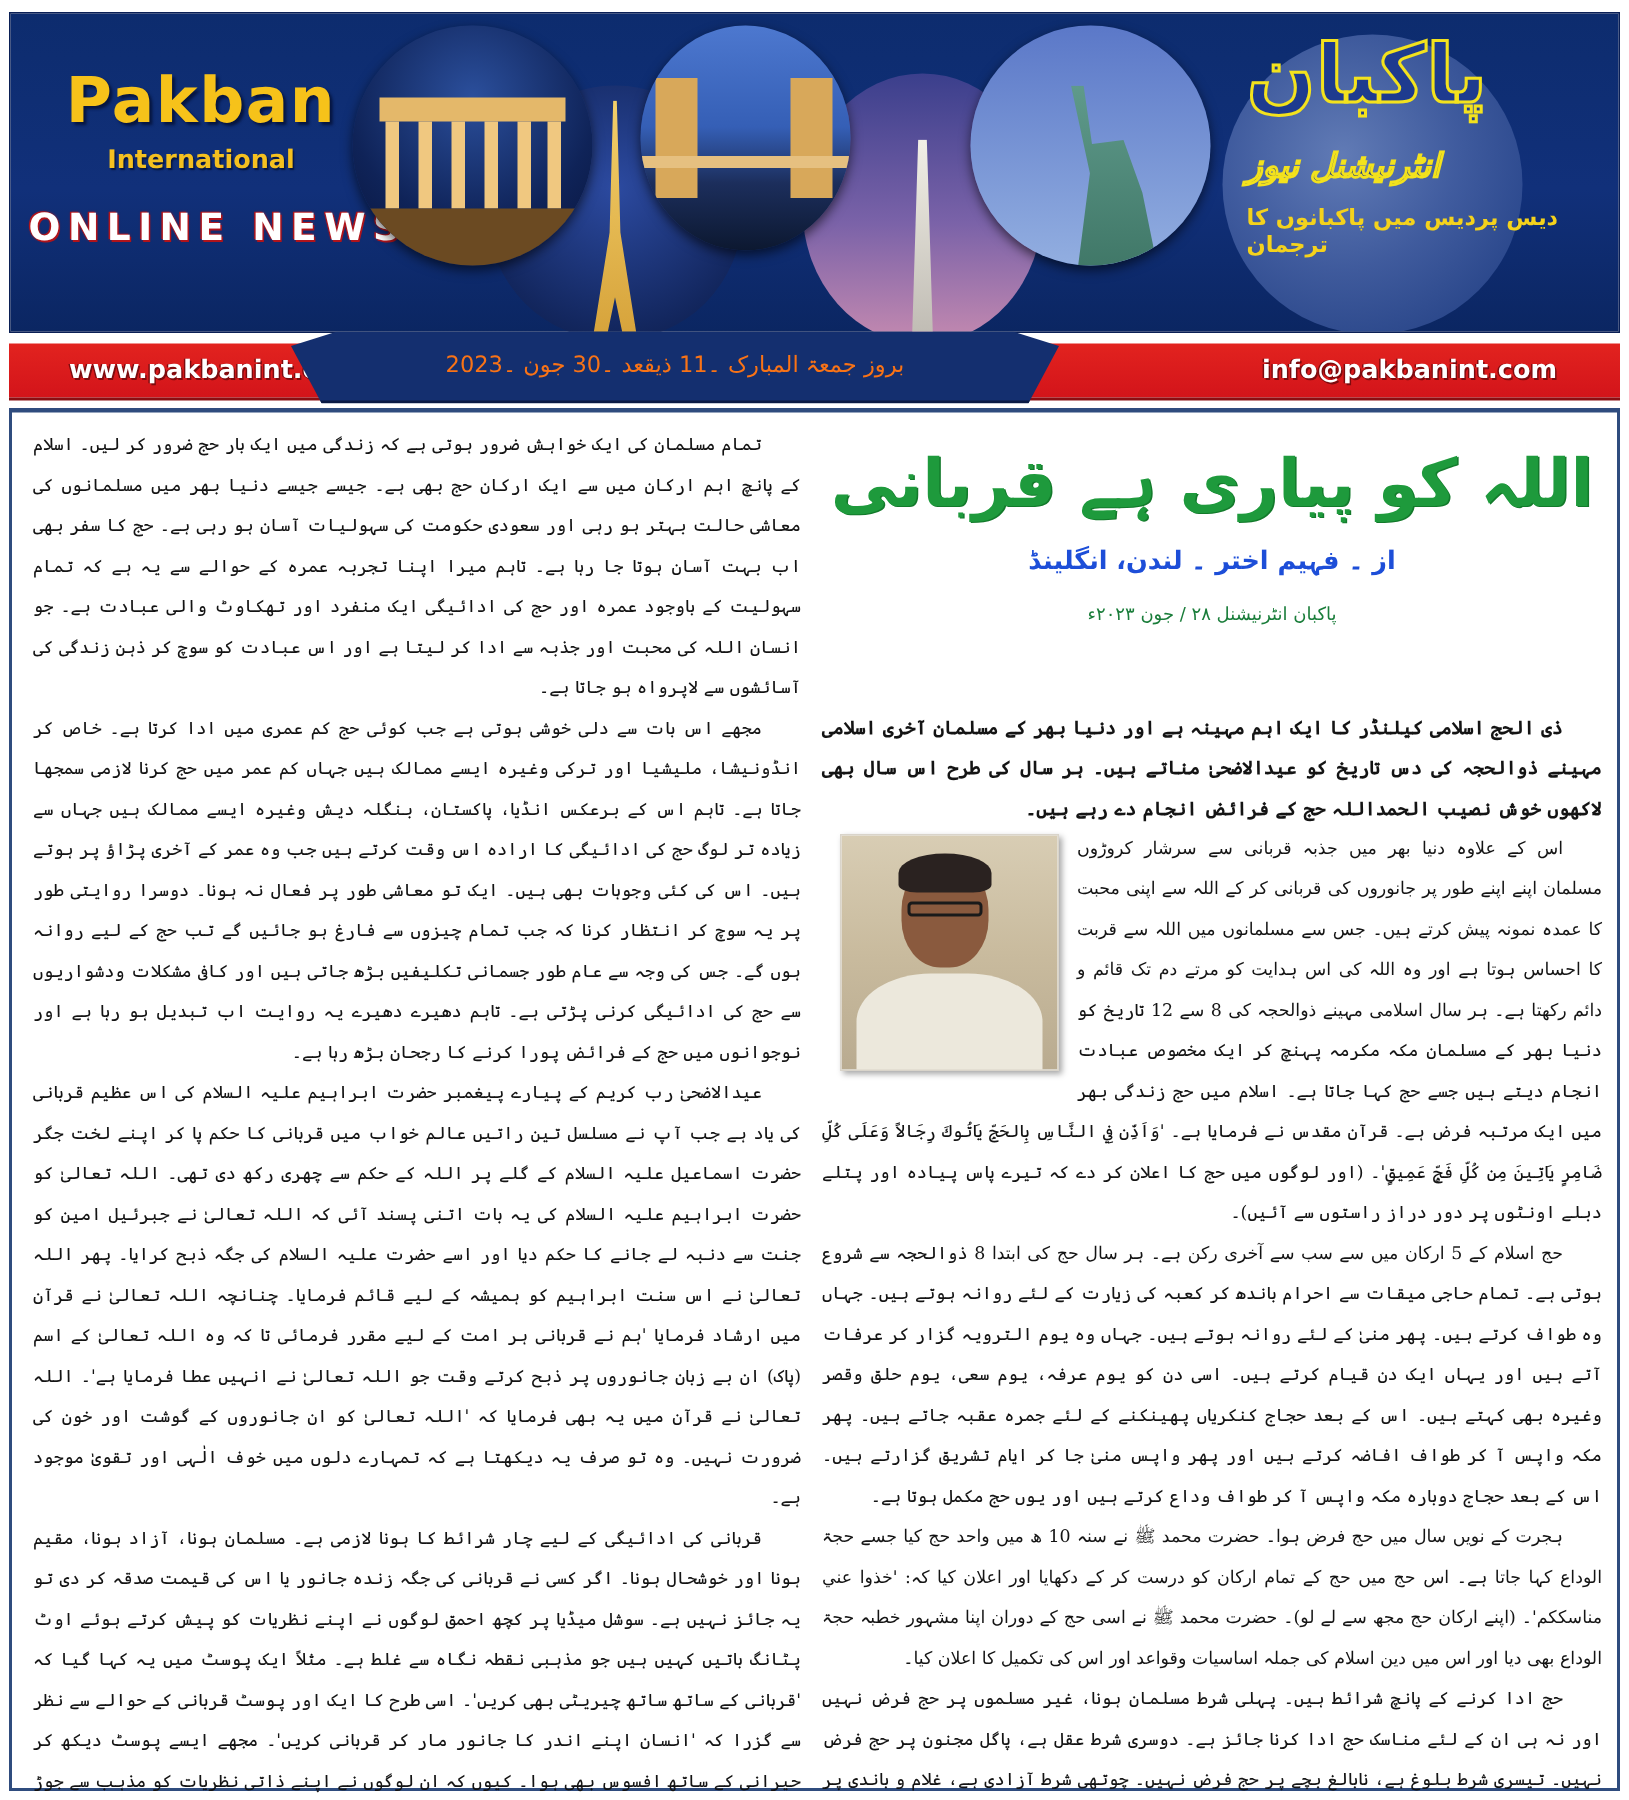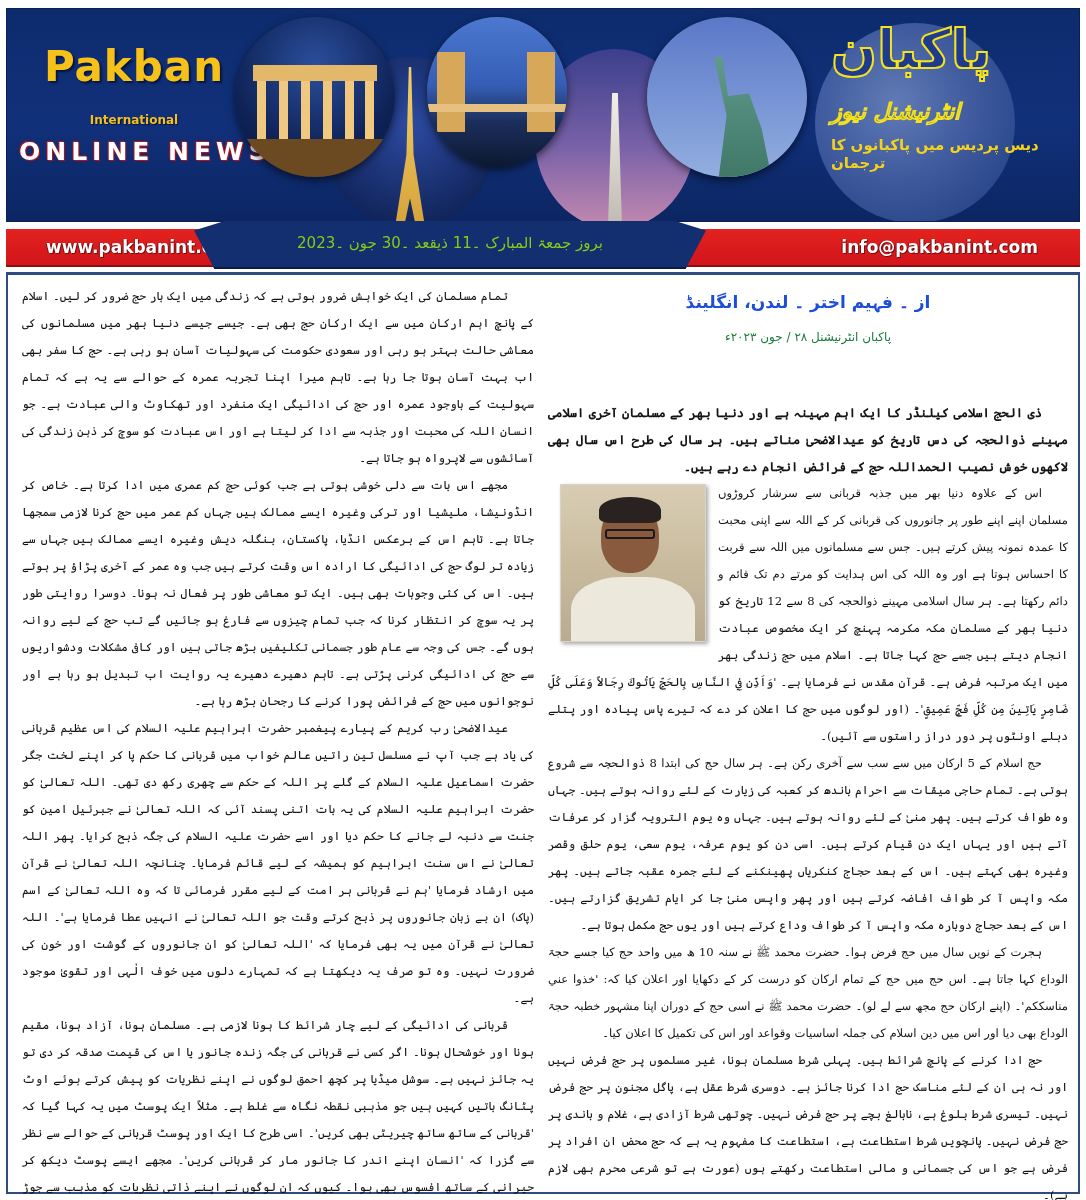--- a/index.html
+++ b/index.html
@@ -10,21 +10,21 @@
   .masthead {
     position: absolute; left: 6px; top: 8px; width: 1074px; height: 214px;
     background: linear-gradient(180deg, #0d2c6e 0%, #11307a 55%, #0b2662 100%);
     overflow: hidden; border: 1px solid #0a1f55;
   }
   .brand-en { position: absolute; left: 22px; top: 34px; width: 210px; text-align: center; }
   .brand-en .pakban {
     font-family: "DejaVu Sans", sans-serif; font-weight: 900; font-size: 42px; color: #f6c21a;
     letter-spacing: 1px; text-shadow: 2px 2px 2px #061540; line-height: 48px;
   }
-  .brand-en .intl { font-weight: 700; font-size: 12px; color: #f4c020; margin-top: 22px; text-shadow: 1px 1px 1px #061540; }
+  .brand-en .intl { font-weight: 700; font-size: 17px; color: #f4c020; margin-top: 6px; text-shadow: 1px 1px 1px #061540; }
   .online-news {
     position: absolute; left: 12px; top: 128px; font-weight: 900; font-size: 25px; letter-spacing: 5px;
     color: #ffffff; text-shadow: 0 0 2px #b0151c, 1px 1px 0 #b0151c, -1px -1px 0 #b0151c;
   }
 
   .circle { position: absolute; border-radius: 50%; overflow: hidden; box-shadow: 0 3px 8px rgba(0,0,0,0.6); }
   .c-berlin { left: 228px; top: 8px; width: 160px; height: 160px; background: radial-gradient(circle at 50% 30%, #2b4f9c 0%, #0f2358 60%, #08143a 100%); }
   .c-paris { left: 318px; top: 48px; width: 170px; height: 170px; background: radial-gradient(circle at 50% 40%, #2c4aa0 0%, #13275f 70%, #0b1a44 100%); box-shadow: none; }
   .c-london { left: 420px; top: 8px; width: 140px; height: 150px; background: linear-gradient(180deg, #4d78cf 0%, #355fb6 45%, #1c2e5c 70%, #0c1830 100%); }
   .c-lahore { left: 528px; top: 40px; width: 160px; height: 180px; background: linear-gradient(180deg, #3b3f8c 0%, #7a62a8 55%, #c58ab0 100%); box-shadow: none; }
@@ -65,21 +65,21 @@
     text-shadow: 1px 1px 0 #7d0b0e, -1px 0 0 #7d0b0e;
   }
   .band .url { left: 40px; }
   .band .email { right: 42px; }
   .ribbon {
     position: absolute; left: 188px; top: -8px; width: 512px; height: 48px;
     background: #142f6f; clip-path: polygon(0 20%, 6% 0, 94% 0, 100% 20%, 96% 100%, 4% 100%);
     border-bottom: 2px solid #0a1a44;
   }
   .ribbon .date {
-    position: absolute; left: 0; right: 0; top: 13px; text-align: center; color: #84cc16; font-size: 15px; direction: rtl;
+    position: absolute; left: 0; right: 0; top: 13px; text-align: center; color: #f97316; font-size: 15px; direction: rtl;
   }
 
   
   .frame {
     position: absolute; left: 6px; top: 272px; width: 1074px; height: 922px;
     border: 2px solid #2f4c7e; border-top: 3px solid #2f4c7e; background: #fff;
   }
   .col {
     position: absolute; top: 8px; direction: rtl; text-align: justify;
     font-family: "DejaVu Serif", serif; font-size: 11.6px; line-height: 27px; color: #141414;
@@ -166,20 +166,21 @@
 <div class="frame">
   <div class="col col-left">
     <p>تمام مسلمان کی ایک خواہش ضرور ہوتی ہے کہ زندگی میں ایک بار حج ضرور کر لیں۔ اسلام کے پانچ اہم ارکان میں سے ایک ارکان حج بھی ہے۔ جیسے جیسے دنیا بھر میں مسلمانوں کی معاشی حالت بہتر ہو رہی اور سعودی حکومت کی سہولیات آسان ہو رہی ہے۔ حج کا سفر بھی اب بہت آسان ہوتا جا رہا ہے۔ تاہم میرا اپنا تجربہ عمرہ کے حوالے سے یہ ہے کہ تمام سہولیت کے باوجود عمرہ اور حج کی ادائیگی ایک منفرد اور تھکاوٹ والی عبادت ہے۔ جو انسان اللہ کی محبت اور جذبہ سے ادا کر لیتا ہے اور اس عبادت کو سوچ کر ذہن زندگی کی آسائشوں سے لاپرواہ ہو جاتا ہے۔</p>
     <p>مجھے اس بات سے دلی خوشی ہوتی ہے جب کوئی حج کم عمری میں ادا کرتا ہے۔ خاص کر انڈونیشا، ملیشیا اور ترکی وغیرہ ایسے ممالک ہیں جہاں کم عمر میں حج کرنا لازمی سمجھا جاتا ہے۔ تاہم اس کے برعکس انڈیا، پاکستان، بنگلہ دیش وغیرہ ایسے ممالک ہیں جہاں سے زیادہ تر لوگ حج کی ادائیگی کا ارادہ اس وقت کرتے ہیں جب وہ عمر کے آخری پڑاؤ پر ہوتے ہیں۔ اس کی کئی وجوہات بھی ہیں۔ ایک تو معاشی طور پر فعال نہ ہونا۔ دوسرا روایتی طور پر یہ سوچ کر انتظار کرنا کہ جب تمام چیزوں سے فارغ ہو جائیں گے تب حج کے لیے روانہ ہوں گے۔ جس کی وجہ سے عام طور جسمانی تکلیفیں بڑھ جاتی ہیں اور کافی مشکلات ودشواریوں سے حج کی ادائیگی کرنی پڑتی ہے۔ تاہم دھیرے دھیرے یہ روایت اب تبدیل ہو رہا ہے اور نوجوانوں میں حج کے فرائض پورا کرنے کا رجحان بڑھ رہا ہے۔</p>
     <p>عیدالاضحیٰ رب کریم کے پیارے پیغمبر حضرت ابراہیم علیہ السلام کی اس عظیم قربانی کی یاد ہے جب آپ نے مسلسل تین راتیں عالم خواب میں قربانی کا حکم پا کر اپنے لخت جگر حضرت اسماعیل علیہ السلام کے گلے پر اللہ کے حکم سے چھری رکھ دی تھی۔ اللہ تعالیٰ کو حضرت ابراہیم علیہ السلام کی یہ بات اتنی پسند آئی کہ اللہ تعالیٰ نے جبرئیل امین کو جنت سے دنبہ لے جانے کا حکم دیا اور اسے حضرت علیہ السلام کی جگہ ذبح کرایا۔ پھر اللہ تعالیٰ نے اس سنت ابراہیم کو ہمیشہ کے لیے قائم فرمایا۔ چنانچہ اللہ تعالیٰ نے قرآن میں ارشاد فرمایا 'ہم نے قربانی ہر امت کے لیے مقرر فرمائی تا کہ وہ اللہ تعالیٰ کے اسم (پاک) ان بے زبان جانوروں پر ذبح کرتے وقت جو اللہ تعالیٰ نے انہیں عطا فرمایا ہے'۔ اللہ تعالیٰ نے قرآن میں یہ بھی فرمایا کہ 'اللہ تعالیٰ کو ان جانوروں کے گوشت اور خون کی ضرورت نہیں۔ وہ تو صرف یہ دیکھتا ہے کہ تمہارے دلوں میں خوف الٰہی اور تقویٰ موجود ہے۔</p>
     <p>قربانی کی ادائیگی کے لیے چار شرائط کا ہونا لازمی ہے۔ مسلمان ہونا، آزاد ہونا، مقیم ہونا اور خوشحال ہونا۔ اگر کسی نے قربانی کی جگہ زندہ جانور یا اس کی قیمت صدقہ کر دی تو یہ جائز نہیں ہے۔ سوشل میڈیا پر کچھ احمق لوگوں نے اپنے نظریات کو پیش کرتے ہوئے اوٹ پٹانگ باتیں کہیں ہیں جو مذہبی نقطہ نگاہ سے غلط ہے۔ مثلاً ایک پوسٹ میں یہ کہا گیا کہ 'قربانی کے ساتھ ساتھ چیریٹی بھی کریں'۔ اسی طرح کا ایک اور پوسٹ قربانی کے حوالے سے نظر سے گزرا کہ 'انسان اپنے اندر کا جانور مار کر قربانی کریں'۔ مجھے ایسے پوسٹ دیکھ کر حیرانی کے ساتھ افسوس بھی ہوا۔ کیوں کہ ان لوگوں نے اپنے ذاتی نظریات کو مذہب سے جوڑ کر ایک غلط کام کیا ہے۔ بات یہیں تک نہیں تھی بلکہ ان لوگوں کے غیر ذمہ دارانہ بیان سے غیر مسلموں نے ان کی خوب واہ واہی کی جو کہ ایک افسوس ناک بات ہے۔</p>
 
   </div>
 
   <div class="col col-right">
+    <div class="headline">اللہ کو پیاری ہے قربانی</div>
     <div class="byline">از ۔ فہیم اختر ۔ لندن، انگلینڈ</div>
     <div class="source">پاکبان انٹرنیشنل ۲۸ / جون ۲۰۲۳ء</div>
     <div class="gap"></div>
     <p class="lead">ذی الحج اسلامی کیلنڈر کا ایک اہم مہینہ ہے اور دنیا بھر کے مسلمان آخری اسلامی مہینے ذوالحجہ کی دس تاریخ کو عیدالاضحیٰ مناتے ہیں۔ ہر سال کی طرح اس سال بھی لاکھوں خوش نصیب الحمداللہ حج کے فرائض انجام دے رہے ہیں۔</p>
     <div class="photo-wrap">
       <div class="photo">
         <div class="body"></div>
           <div class="head"></div>
           <div class="hair"></div>
           <div class="glasses"></div>

